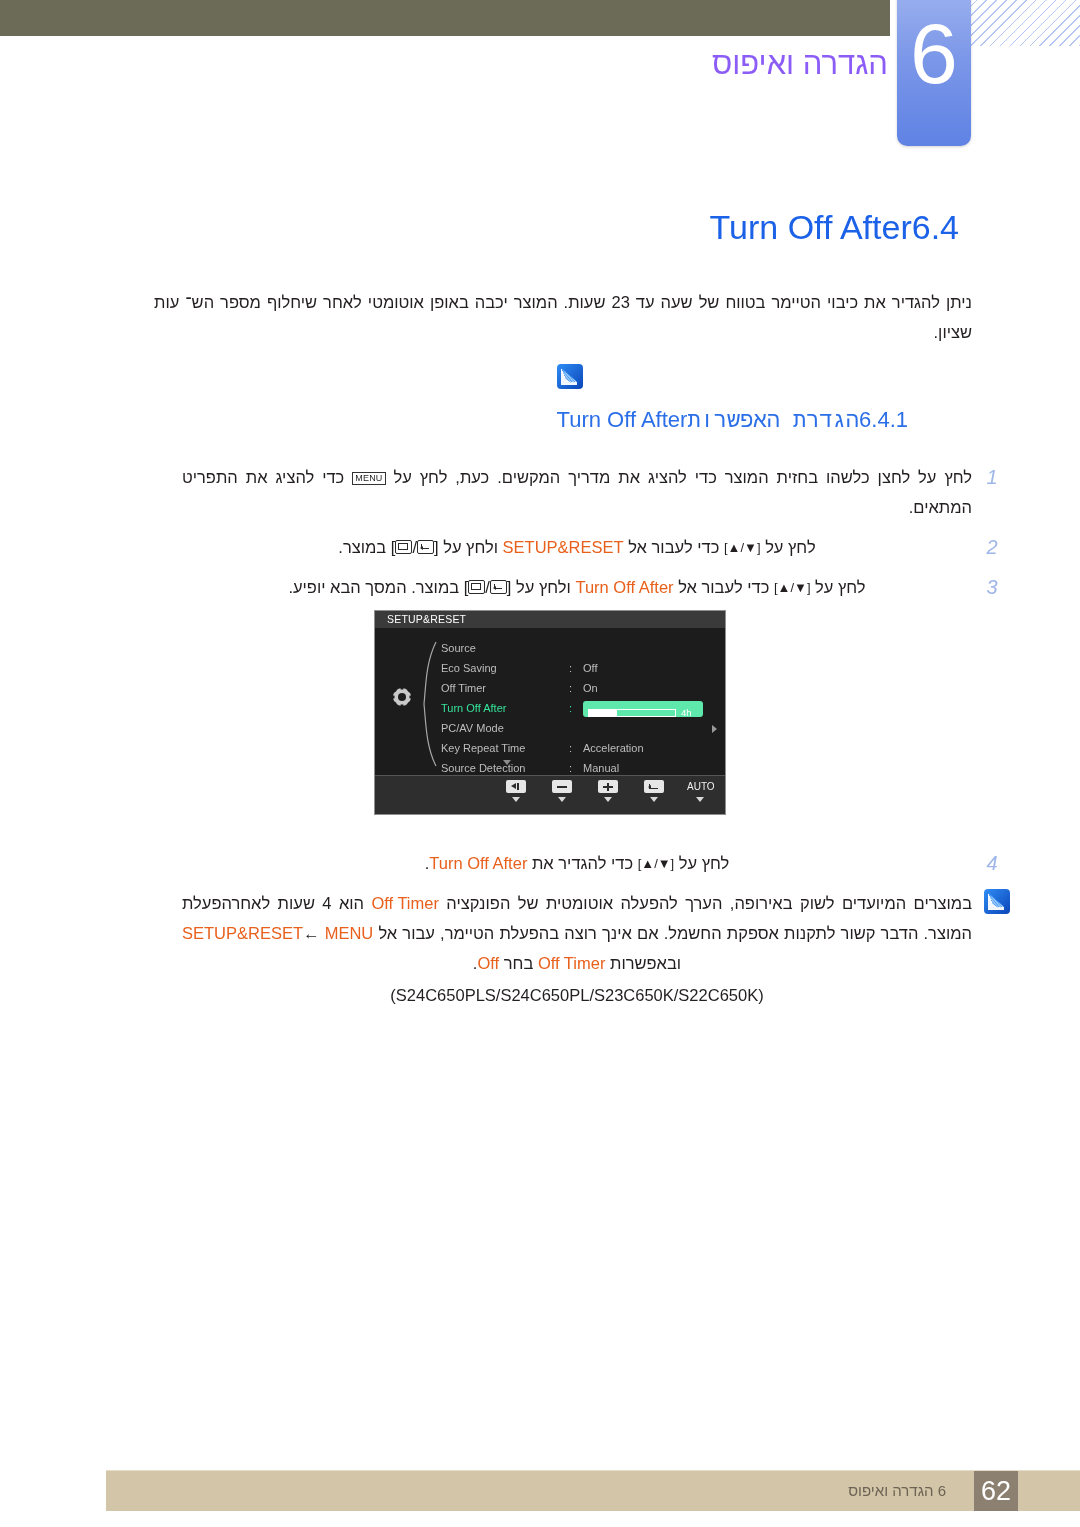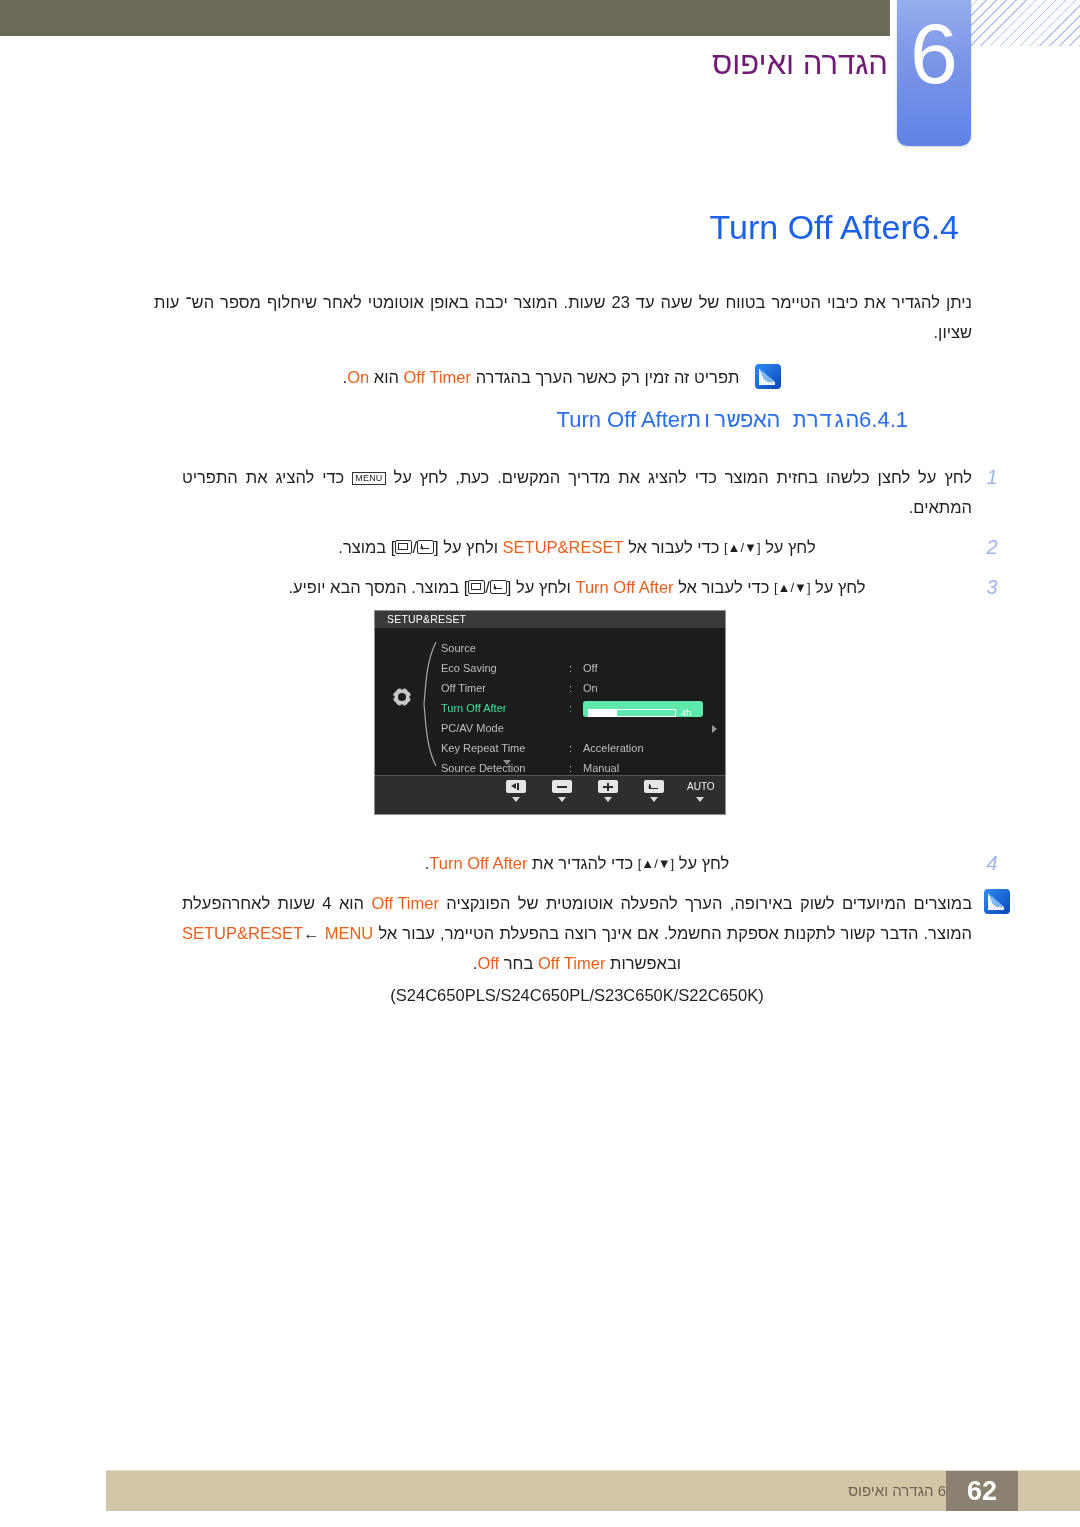--- a/index.html
+++ b/index.html
@@ -54,21 +54,21 @@
     font-size: 86px;
     line-height: 86px;
     color: #ffffff;
     font-weight: 400;
   }
   .chapter-title {
     position: absolute;
     right: 192px;
     top: 46px;
     font-size: 31px;
-    color: #701a75;
+    color: #8b5cf6;
     direction: rtl;
     white-space: nowrap;
     text-align: center;
   }
 
   
   .section-head {
     position: absolute;
     right: 95px;
     top: 208px;
@@ -433,28 +433,27 @@
     right: 0;
     bottom: 16px;
     height: 40px;
     background: #d3c6a8;
     border-top: 1px solid #e7dcc8;
   }
   .footer-pagebox {
     position: absolute;
     right: 62px;
     bottom: 16px;
-    width: 72px;
+    width: 44px;
     height: 40px;
     background: #8c8070;
     color: #ffffff;
     font-size: 27px;
     line-height: 40px;
     text-align: center;
-    font-weight: bold;
   }
   .footer-text {
     position: absolute;
     right: 134px;
     bottom: 16px;
     height: 40px;
     line-height: 40px;
     direction: rtl;
     color: #6d6354;
     font-size: 15px;
@@ -489,21 +488,21 @@
         <linearGradient id="ng1" x1="0" y1="0" x2="1" y2="1">
           <stop offset="0" stop-color="#2f8df5"></stop>
           <stop offset="1" stop-color="#0b45b8"></stop>
         </linearGradient>
       </defs>
       <rect x="2" y="1" width="26" height="25" rx="4" fill="url(#ng1)"></rect>
       <path d="M6 5 L22 19 L22 22 L6 22 Z" fill="#ffffff" opacity="0.95"></path>
       <path d="M6 5 L22 19" stroke="#2f8df5" stroke-width="1" fill="none"></path>
       <path d="M7 7 L20 19 M8 9.5 L18.5 19 M9 12 L17 19 M10 14.5 L15.5 19" stroke="#2f8df5" stroke-width="0.9" fill="none"></path>
     </svg>
-  </span><span class="note-text"><span>תפריט זה זמין רק כאשר הערך בהגדרה </span><span class="orange ltr-inline">Off Timer</span><span> הוא </span><span class="orange ltr-inline">On</span><span>.</span></span>
+  </span>
 </div>
 
 <div class="subsection-head">
   <span class="num">6.4.1</span><span class="txt">הגדרת האפשרות </span><span class="ltr-inline">Turn Off After</span>
 </div>
 
 <div class="step" style="top:462px;">
   <span class="num">1</span>
   <span class="body"><span>לחץ על לחצן כלשהו בחזית המוצר כדי להציג את מדריך המקשים. כעת, לחץ על </span><span class="key-menu">MENU</span><span> כדי להציג את </span><span>התפריט המתאים.</span></span>
 </div>

